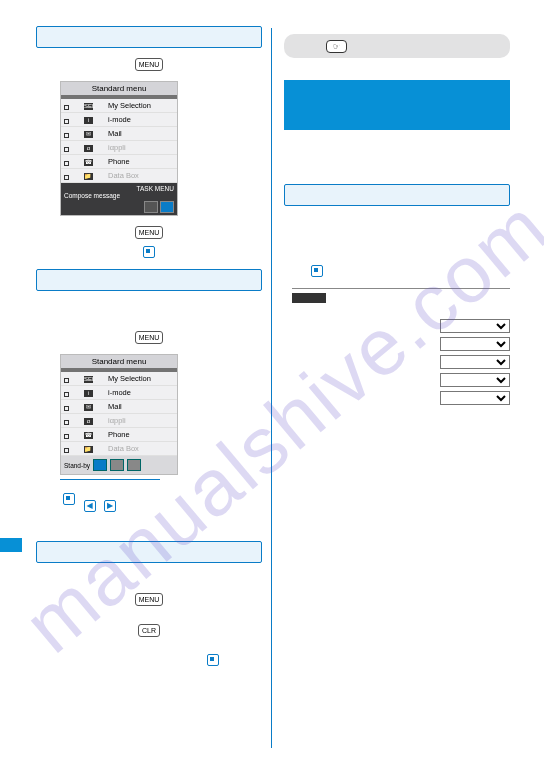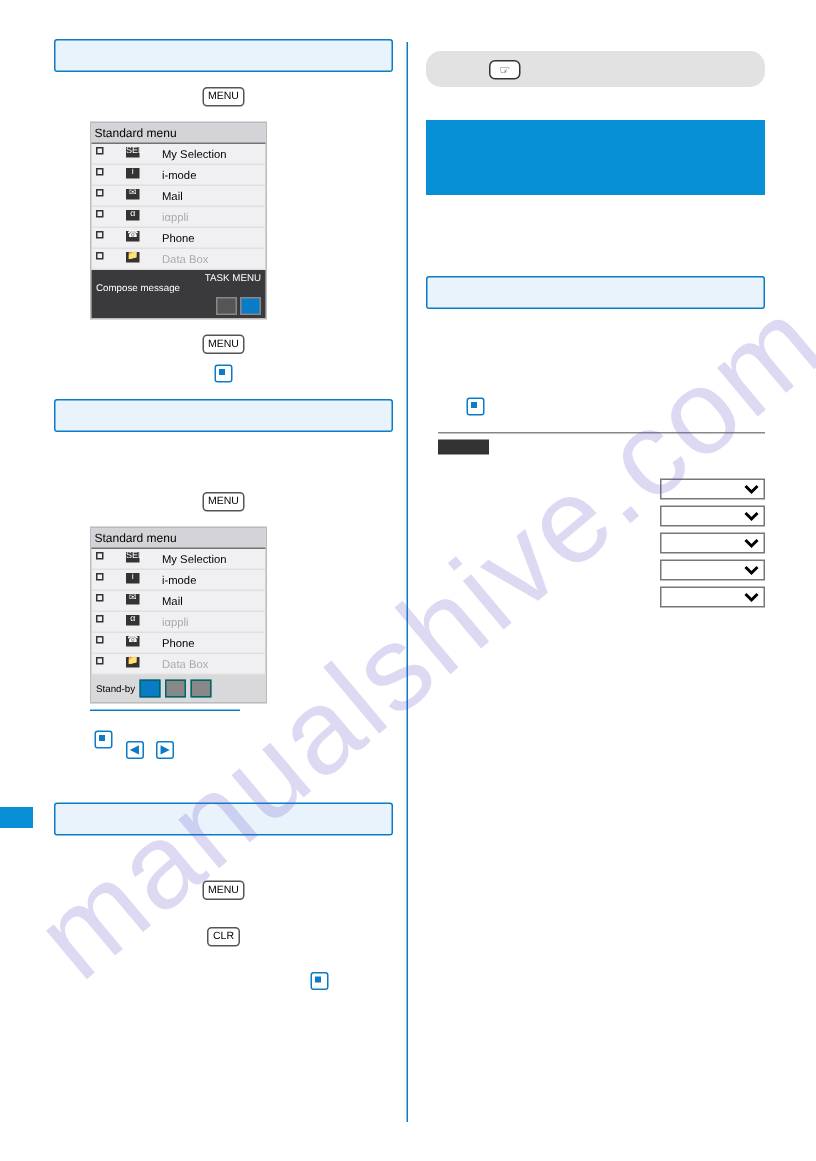--- a/index.html
+++ b/index.html
@@ -12,22 +12,22 @@
   .col.right{left:284px;width:226px}
   .sect-bar{border:1px solid #0a7cc7;background:#e8f3fb;height:22px;border-radius:2px;margin:6px 0}
   .solid-bar{background:#0790d6;height:50px;margin:8px 0}
   .key-bar{background:#e2e2e3;border-radius:10px;height:24px;display:flex;align-items:center;padding:0 42px;margin:4px 0}
   .key-btn{border:1px solid #333;border-radius:4px;background:#fff;padding:1px 6px;font-size:8px}
   .icon-btn{display:inline-block;border:1px solid #555;border-radius:3px;background:#fff;padding:2px 3px;font-size:7px;line-height:1;margin:4px 0}
   .sq-btn{display:inline-block;width:12px;height:12px;border:1.5px solid #0a7cc7;border-radius:2px;position:relative;margin:3px}
   .sq-btn::after{content:"";position:absolute;left:2px;top:2px;width:4px;height:4px;background:#0a7cc7}
   .arr-btn{display:inline-block;width:12px;height:12px;border:1.5px solid #0a7cc7;border-radius:2px;position:relative;margin:3px;color:#0a7cc7;font-size:8px;line-height:10px;text-align:center}
   .phone{width:118px;background:#f0f0f2;border:1px solid #bbb;padding:0;margin:6px 0 6px 24px}
-  .phone-title{background:#d4d4d8;text-align:left;font-size:8px;padding:2px;border-bottom:1px solid #737373}
-  .phone-item{display:flex;align-items:flex-start;gap:15px;padding:2px 3px;border-bottom:1px solid #e0e0e0;font-size:7.5px}
+  .phone-title{background:#d4d4d8;text-align:center;font-size:8px;padding:2px;border-bottom:4px solid #737373}
+  .phone-item{display:flex;align-items:flex-end;gap:15px;padding:2px 3px;border-bottom:1px solid #e0e0e0;font-size:7.5px}
   .phone-item .chk{width:5px;height:5px;border:1px solid #333}
   .phone-item .ico{width:9px;height:7px;background:#333;font-size:6px;color:#fff;text-align:center;line-height:7px}
   .phone-item.dim{color:#aaa}
   .phone-foot{background:#3a3a3c;color:#fff;font-size:6.5px;padding:2px 3px}
   .phone-foot .row2{display:flex;justify-content:flex-end;gap:2px;margin-top:2px}
   .phone-foot .mini{width:14px;height:12px;background:#555;border:1px solid #888;display:inline-block}
   .phone-foot .mini.hl{background:#0a7cc7}
   .phone-foot2{background:#d9d9dc;padding:3px;display:flex;gap:3px;align-items:center}
   .phone-foot2 .tag{width:14px;height:12px;background:#0a7cc7;border:1px solid #066}
   .phone-foot2 .tag.g{background:#888}

